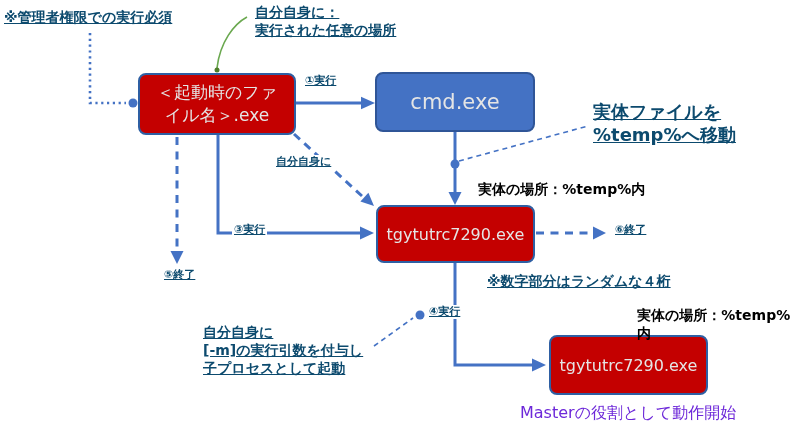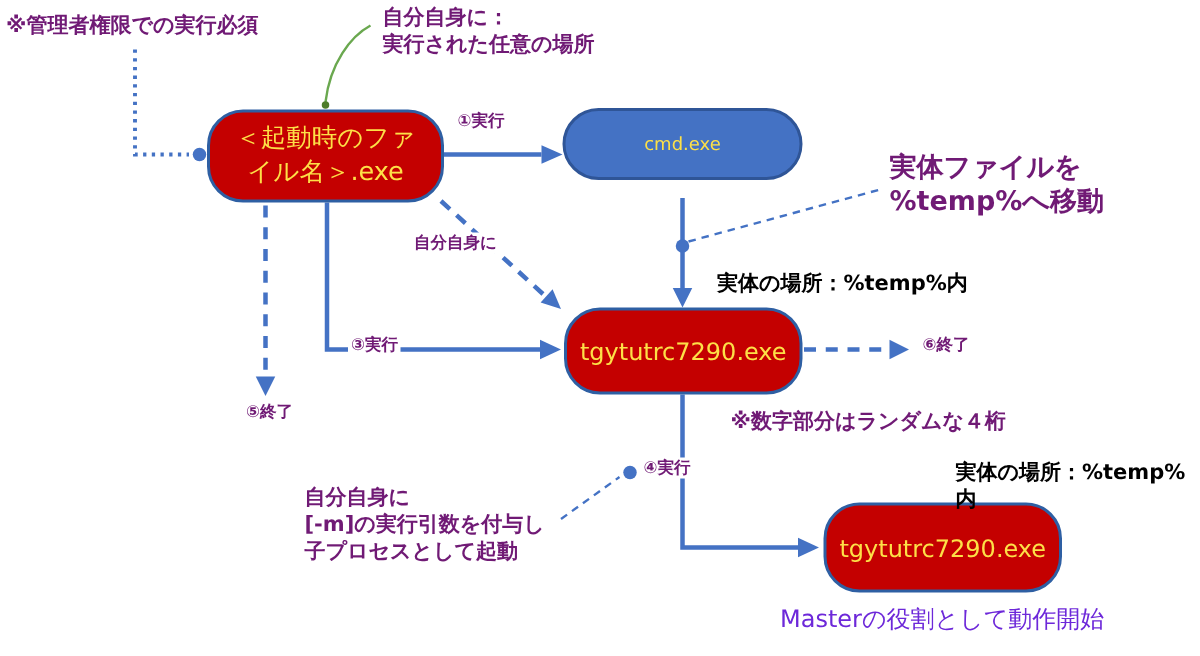--- a/index.html
+++ b/index.html
@@ -3,31 +3,31 @@
 <meta charset="utf-8">
 <style>
   html,body{margin:0;padding:0;background:#ffffff;}
   .stage{
     position:relative;width:800px;height:437px;background:#ffffff;overflow:hidden;
     font-family:"DejaVu Sans","Liberation Sans",sans-serif;
   }
   .stage svg{position:absolute;left:0;top:0;z-index:0;pointer-events:none;}
   .node{
     position:absolute;z-index:1;display:flex;align-items:center;justify-content:center;
-    text-align:center;color:#fde047;border-radius:24px;white-space:pre-line;
+    text-align:center;color:#e5e5e5;border-radius:8px;white-space:pre-line;
     box-sizing:border-box;
   }
   .node.red{background:#c40000;border:2px solid #2e5fa3;}
   .node.blue{background:#4472c4;border:2px solid #2f5597;}
   .node-startup{left:138px;top:73px;width:158px;height:62px;font-size:17px;line-height:1.35;}
-  .node-cmd{left:375px;top:72px;width:160px;height:48px;font-size:12px;}
+  .node-cmd{left:375px;top:72px;width:160px;height:60px;font-size:21px;}
   .node-tgy1{left:376px;top:205px;width:159px;height:58px;font-size:16px;}
   .node-tgy2{left:549px;top:335px;width:159px;height:60px;font-size:16px;}
   .lbl{position:absolute;z-index:2;white-space:pre-line;line-height:1.28;}
-  .navy{color:#701a75;font-weight:bold;}
+  .navy{color:#0c4a6e;font-weight:bold;text-decoration:underline;}
   .green{color:#000000;font-weight:bold;}
   .redtx{color:#6d28d9;font-weight:normal;}
   .step{font-size:11px;}
   .notesm{font-size:14px;}
   .wbg{background:#ffffff;padding:0 2px;}
   .lbl-admin{left:4px;top:9px;}
   .lbl-callout{left:255px;top:4px;}
   .lbl-s1{left:305px;top:74px;}
   .lbl-movetemp{left:593px;top:100px;font-size:18px;}
   .lbl-green1{left:478px;top:181px;}

